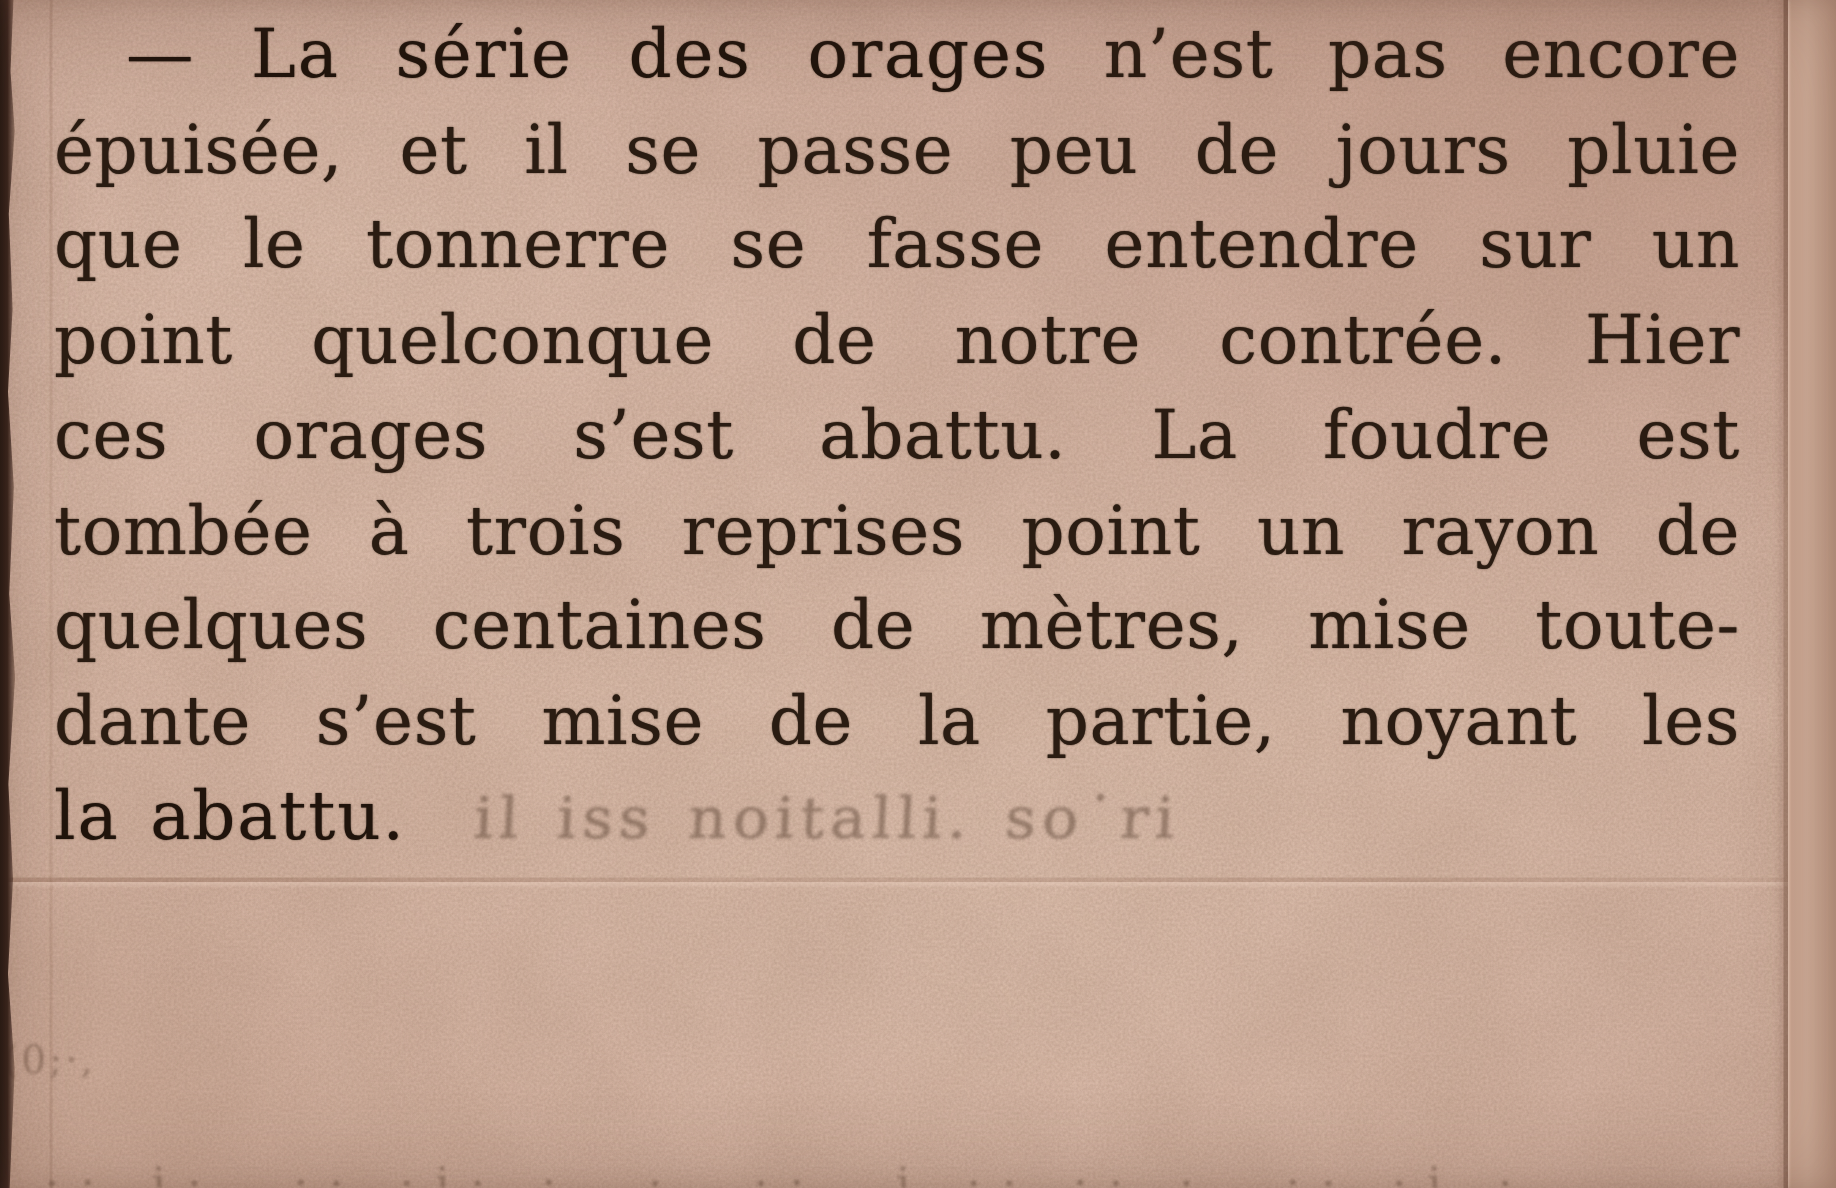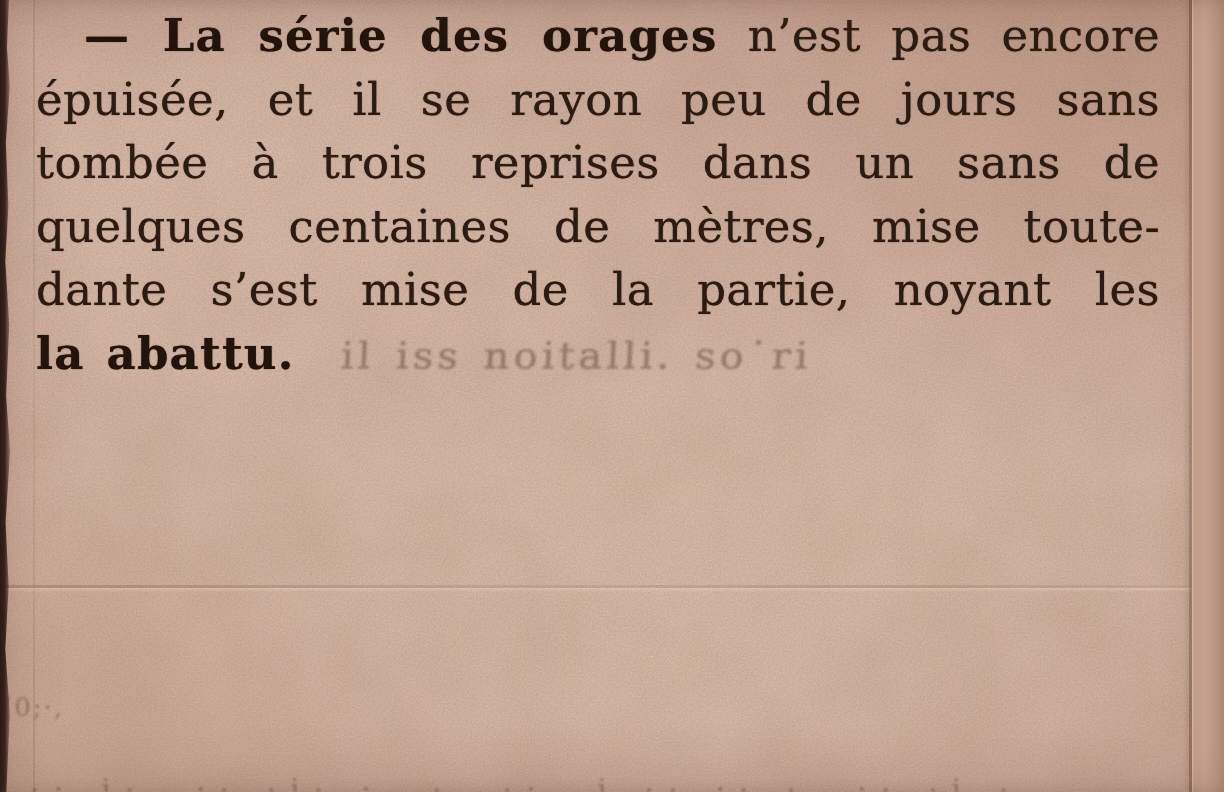--- a/index.html
+++ b/index.html
@@ -49,21 +49,21 @@
     position:absolute;left:0;top:4px;width:1224px;z-index:4;
     padding:0 64px 0 36px;box-sizing:border-box;
     font-size:45px;line-height:63.5px;color:#2a1c12;
     letter-spacing:.4px;word-spacing:5px;
     filter:blur(.4px);
     text-shadow:0 0 1.1px rgba(43,28,17,.85);
   }
   .line{text-align:justify;text-align-last:justify;white-space:nowrap;}
   .line.first{text-indent:48px;}
   .line.last{text-align-last:left;white-space:nowrap;}
-  .lead-bold{font-weight:bold;letter-spacing:1.2px;color:#20140c;}
+  .lead-bold{font-weight:normal;letter-spacing:1.2px;color:#20140c;}
   .ghost{
     display:inline-block;margin-left:46px;
     opacity:.40;color:#432c1d;filter:blur(1.1px);
     transform:skewX(-3deg) scaleY(.95);
     letter-spacing:4px;font-size:40px;
   }
   .margin-smudge{
     position:absolute;left:2px;top:694px;z-index:4;width:34px;
     font-size:26px;line-height:26px;color:#4a3121;opacity:.38;filter:blur(1.2px);
     letter-spacing:2px;
@@ -87,22 +87,25 @@
     <filter id="speck">
       <feTurbulence type="fractalNoise" baseFrequency="0.55" numOctaves="2" seed="13"></feTurbulence>
       <feColorMatrix type="matrix" values="0 0 0 0 0.24  0 0 0 0 0.14  0 0 0 0 0.09  0 0 0 0.30 0"></feColorMatrix>
     </filter>
     <rect width="1224" height="792" filter="url(#blotch)" style="mix-blend-mode:multiply"></rect>
     <rect width="1224" height="792" filter="url(#speck)" style="mix-blend-mode:multiply"></rect>
   </svg>
 
   <div class="article">
     <div class="line first"><span class="lead-bold">— La série des orages</span><span> n’est pas encore</span></div>
-    <div class="line">épuisée, et il se rayon peu de jours sans</div>
-    <div class="line">tombée à trois reprises dans un sans de</div>
+    <div class="line">épuisée, et il se passe peu de jours pluie</div>
+    <div class="line">que le tonnerre se fasse entendre sur un</div>
+    <div class="line">point quelconque de notre contrée. Hier</div>
+    <div class="line">ces orages s’est abattu. La foudre est</div>
+    <div class="line">tombée à trois reprises point un rayon de</div>
     <div class="line">quelques centaines de mètres, mise toute-</div>
     <div class="line">dante s’est mise de la partie, noyant les</div>
     <div class="line last"><span class="lead-bold">la abattu.</span><span class="ghost">il iss noitalli. so˙ri</span></div>
   </div>
 
   <div class="margin-smudge">(0;·,</div>
   <div class="bottom-ghost">·: i·. ;· ·i· :. ·, ·: .i ·· ;· ·. :· ·i ·.</div>
 
   <div class="crease-v"></div>
   <div class="crease-h"></div>

